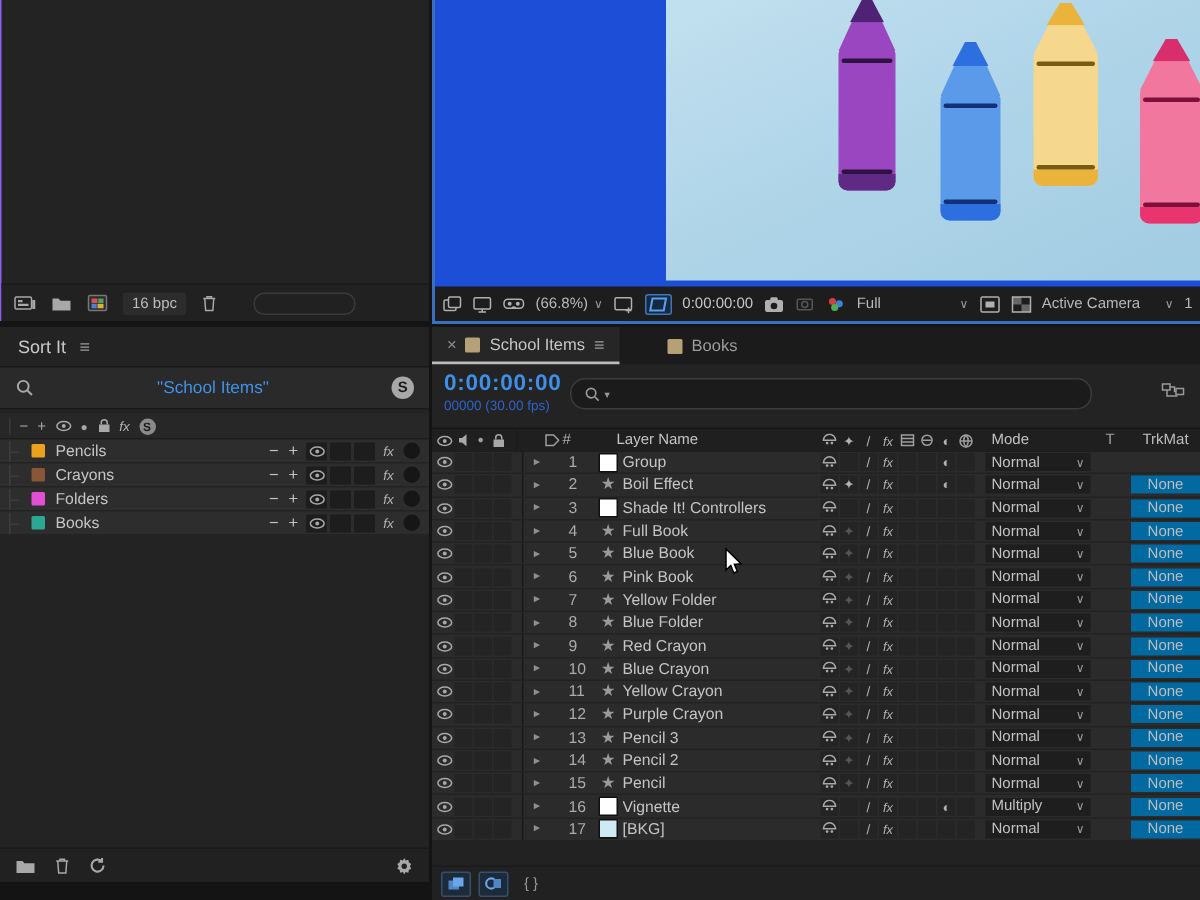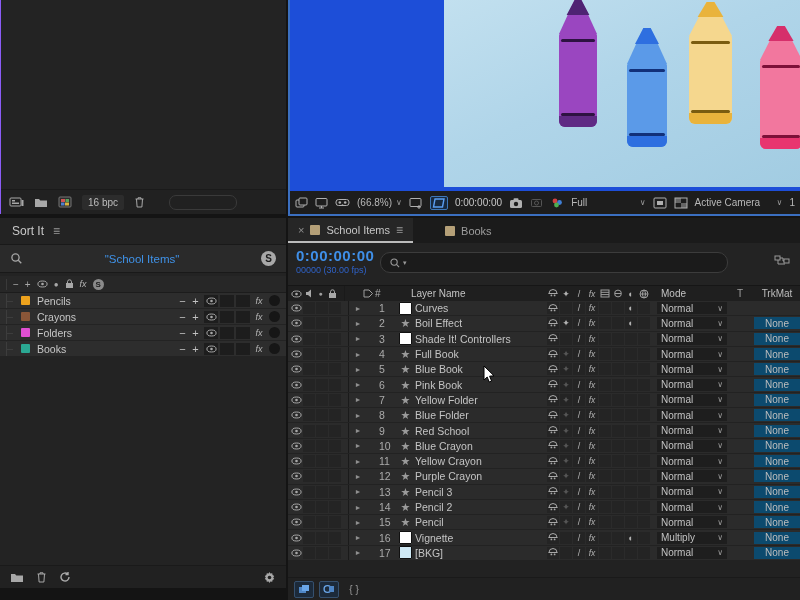--- a/index.html
+++ b/index.html
@@ -89,21 +89,21 @@
   .solidicon{width:11px;height:11px;border-radius:1px;border:1px solid #101010;}
   .c-name{flex:1;color:#c4c4c4;white-space:nowrap;overflow:hidden;}
   .c-sw{width:12px;height:12px;background:#242424;margin-right:1px;display:flex;align-items:center;justify-content:center;
         font-size:9px;color:#b2b2b2;}
   .sw-sun{font-size:9px;}
   .sw-fx{font-style:italic;font-size:8.5px;}
   .c-mode{width:62px;height:12px;background:#1e1e1e;margin-left:6px;display:flex;align-items:center;
           justify-content:space-between;padding:0 4px;color:#c2c2c2;font-size:10px;}
   .c-t{width:13px;margin-left:10px;}
   .c-trk{width:46px;height:12px;margin-left:4px;display:flex;align-items:center;justify-content:center;
-         background:#0c4a6e;color:#bdbdbd;font-size:10px;}
+         background:#0369a1;color:#bdbdbd;font-size:10px;}
   .c-trk.empty{background:transparent;}
   .hdr-ic{display:flex;justify-content:center;align-items:center;}
   .t-bottom{position:absolute;left:0;right:0;bottom:0;height:22px;background:#212121;border-top:1px solid #1a1a1a;
             display:flex;align-items:center;gap:5px;padding:0 6px;}
   .tb-toggle{width:18px;height:15px;border-radius:2px;display:flex;align-items:center;justify-content:center;}
   .tb-on{background:#1c2a3a;border:1px solid #35506e;}
   .tb-off{border:1px solid transparent;color:#9a9a9a;font-size:10px;}
   #cursor{position:absolute;left:483px;top:365px;z-index:50;pointer-events:none;}
 </style>
 </head>
@@ -519,21 +519,21 @@
         <span class="c-aud c-sw"></span>
         <span class="c-solo c-sw"></span>
         <span class="c-lock c-sw"></span>
         <span class="c-d"></span>
         <span class="c-arrow">►</span>
         <span class="c-chip"><span class="chip" style="background: rgb(164, 155, 214);"></span></span>
         <span class="c-num">1</span>
         <span class="c-licon">
           <span class="solidicon" style="background: rgb(255, 255, 255);"></span>
         </span>
-        <span class="c-name">Curves</span>
+        <span class="c-name">Group</span>
         <span class="c-sw">
           <svg width="10" height="9" viewBox="0 0 10 9">
             <path d="M1 4.5a4 4 0 0 1 8 0" fill="none" stroke="#a8a8a8"></path>
             <path d="M0.5 4.5h9" stroke="#a8a8a8"></path>
             <circle cx="3.4" cy="6.4" r=".9" fill="#a8a8a8"></circle>
             <circle cx="6.6" cy="6.4" r=".9" fill="#a8a8a8"></circle>
           </svg>
         </span>
         <span class="c-sw"></span>
         <span class="c-sw">
@@ -887,21 +887,21 @@
         <span class="c-aud c-sw"></span>
         <span class="c-solo c-sw"></span>
         <span class="c-lock c-sw"></span>
         <span class="c-d"></span>
         <span class="c-arrow">►</span>
         <span class="c-chip"><span class="chip" style="background: rgb(138, 86, 56);"></span></span>
         <span class="c-num">9</span>
         <span class="c-licon">
           <span class="staricon">★</span>
         </span>
-        <span class="c-name">Red School</span>
+        <span class="c-name">Red Crayon</span>
         <span class="c-sw">
           <svg width="10" height="9" viewBox="0 0 10 9">
             <path d="M1 4.5a4 4 0 0 1 8 0" fill="none" stroke="#a8a8a8"></path>
             <path d="M0.5 4.5h9" stroke="#a8a8a8"></path>
             <circle cx="3.4" cy="6.4" r=".9" fill="#a8a8a8"></circle>
             <circle cx="6.6" cy="6.4" r=".9" fill="#a8a8a8"></circle>
           </svg>
         </span>
         <span class="c-sw">
           <span class="sw-sun" style="opacity:0.35;">✦</span>

